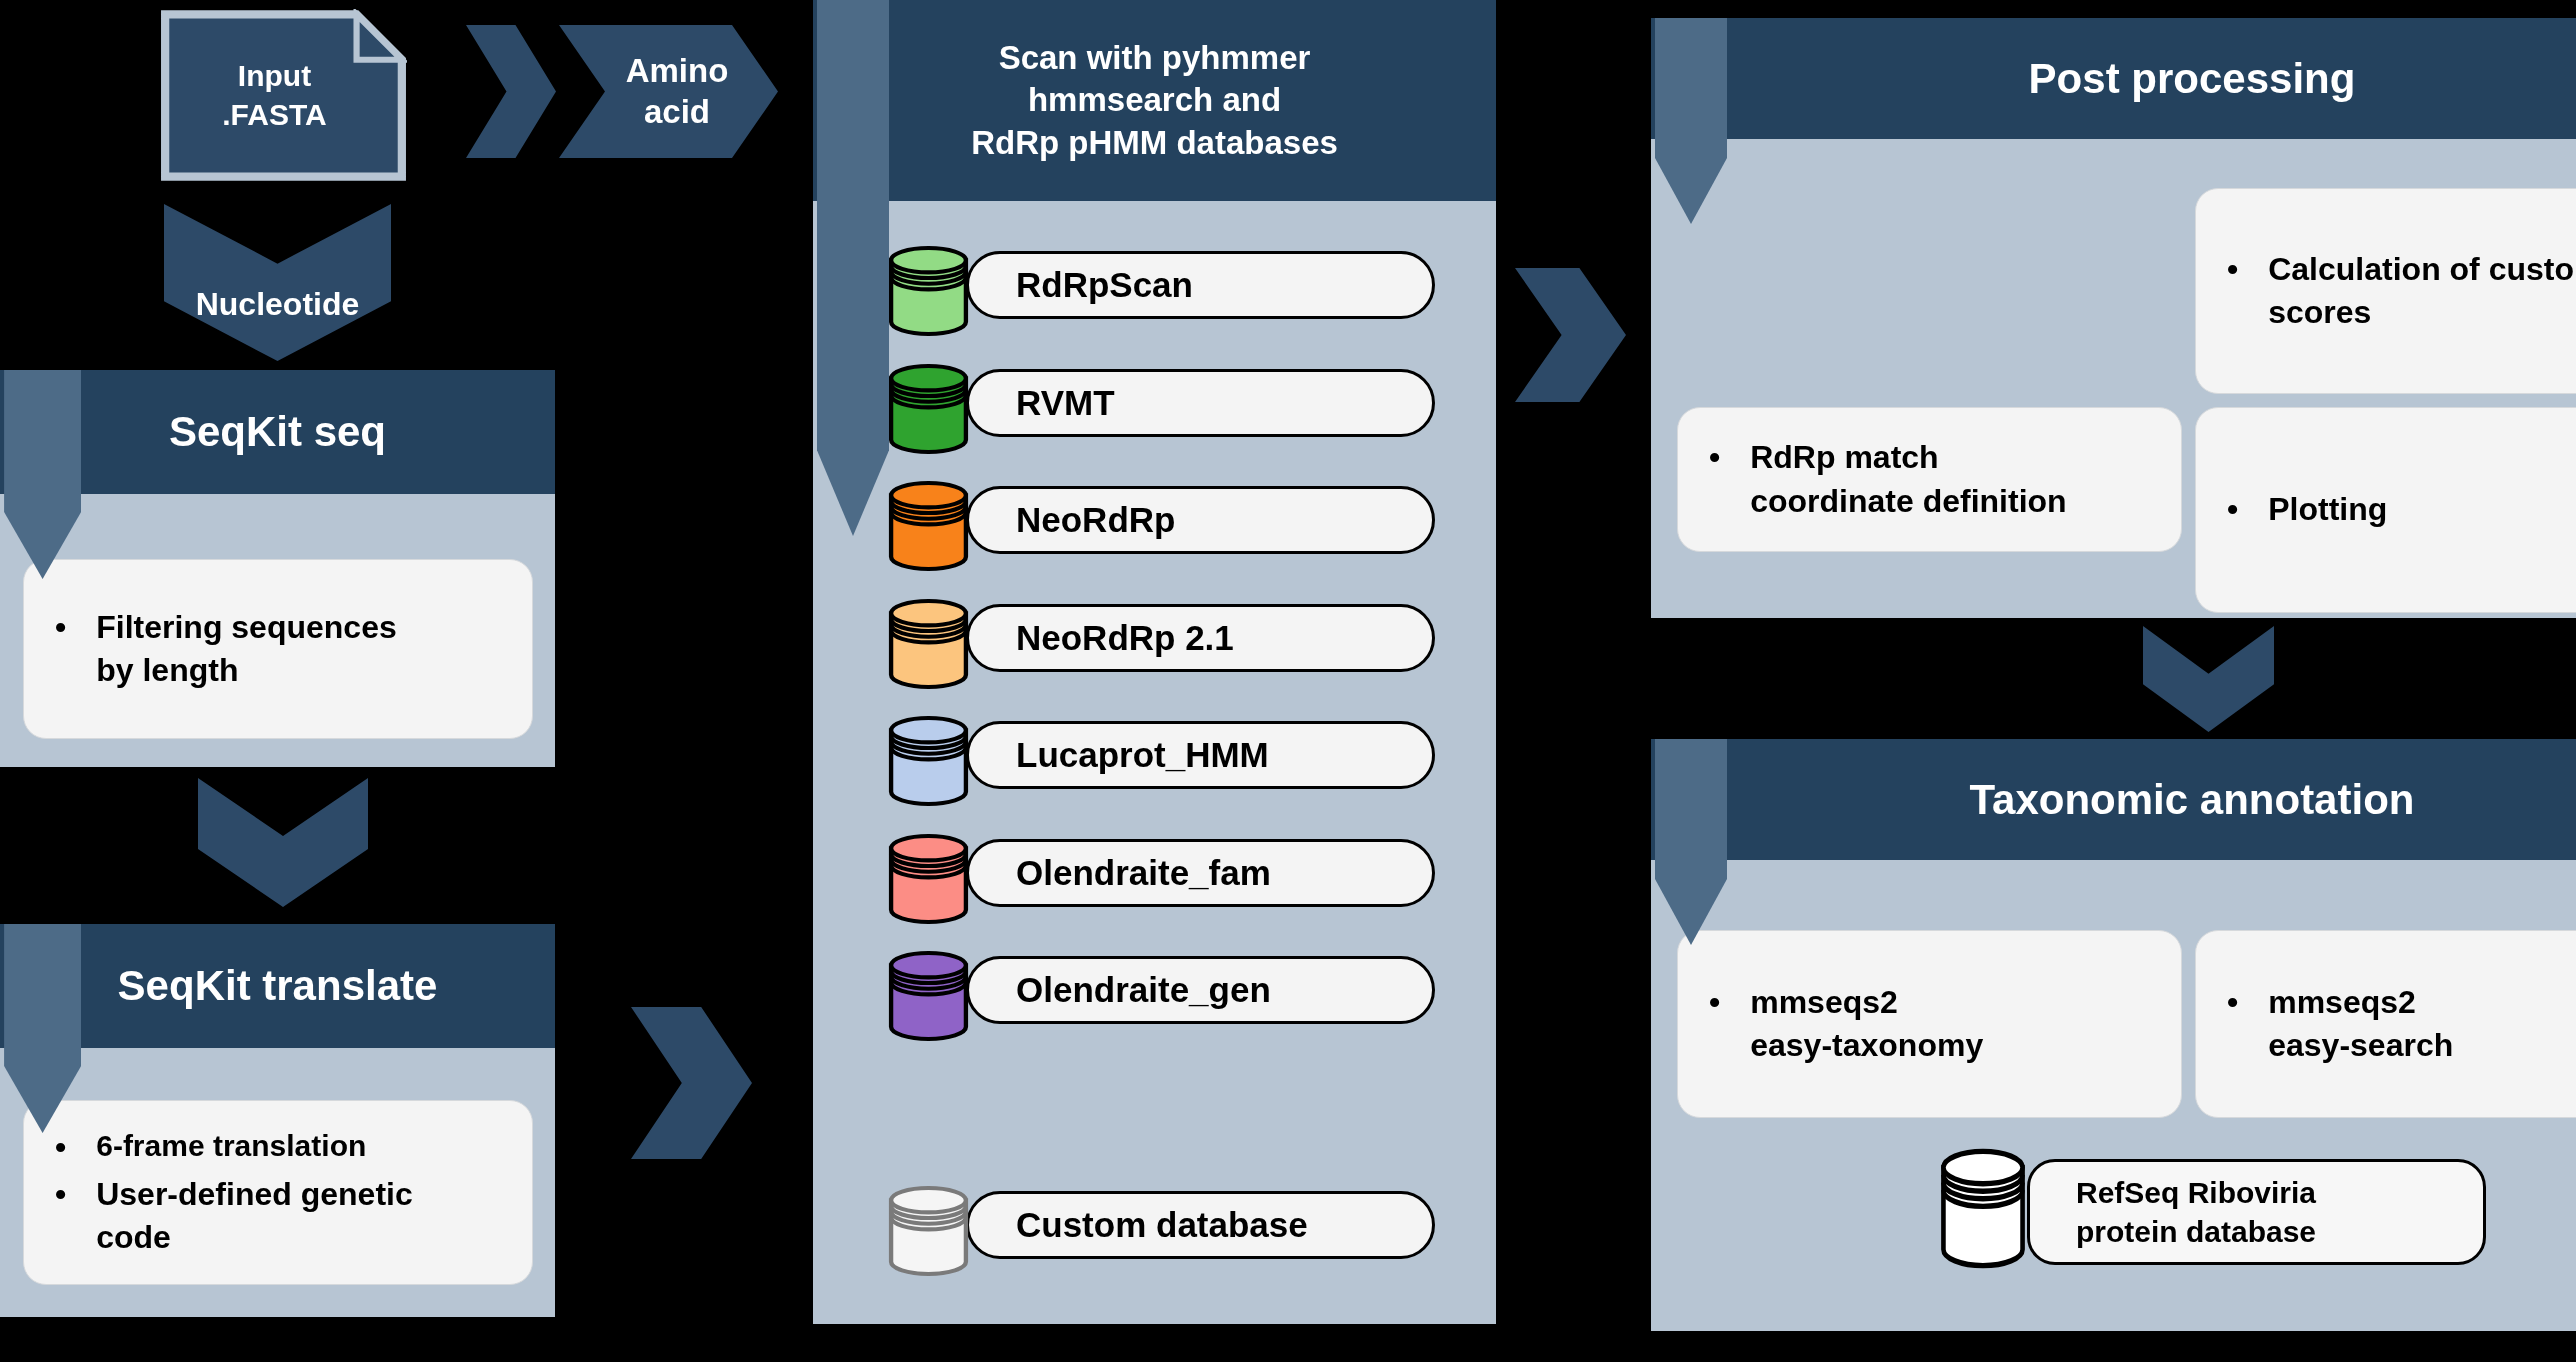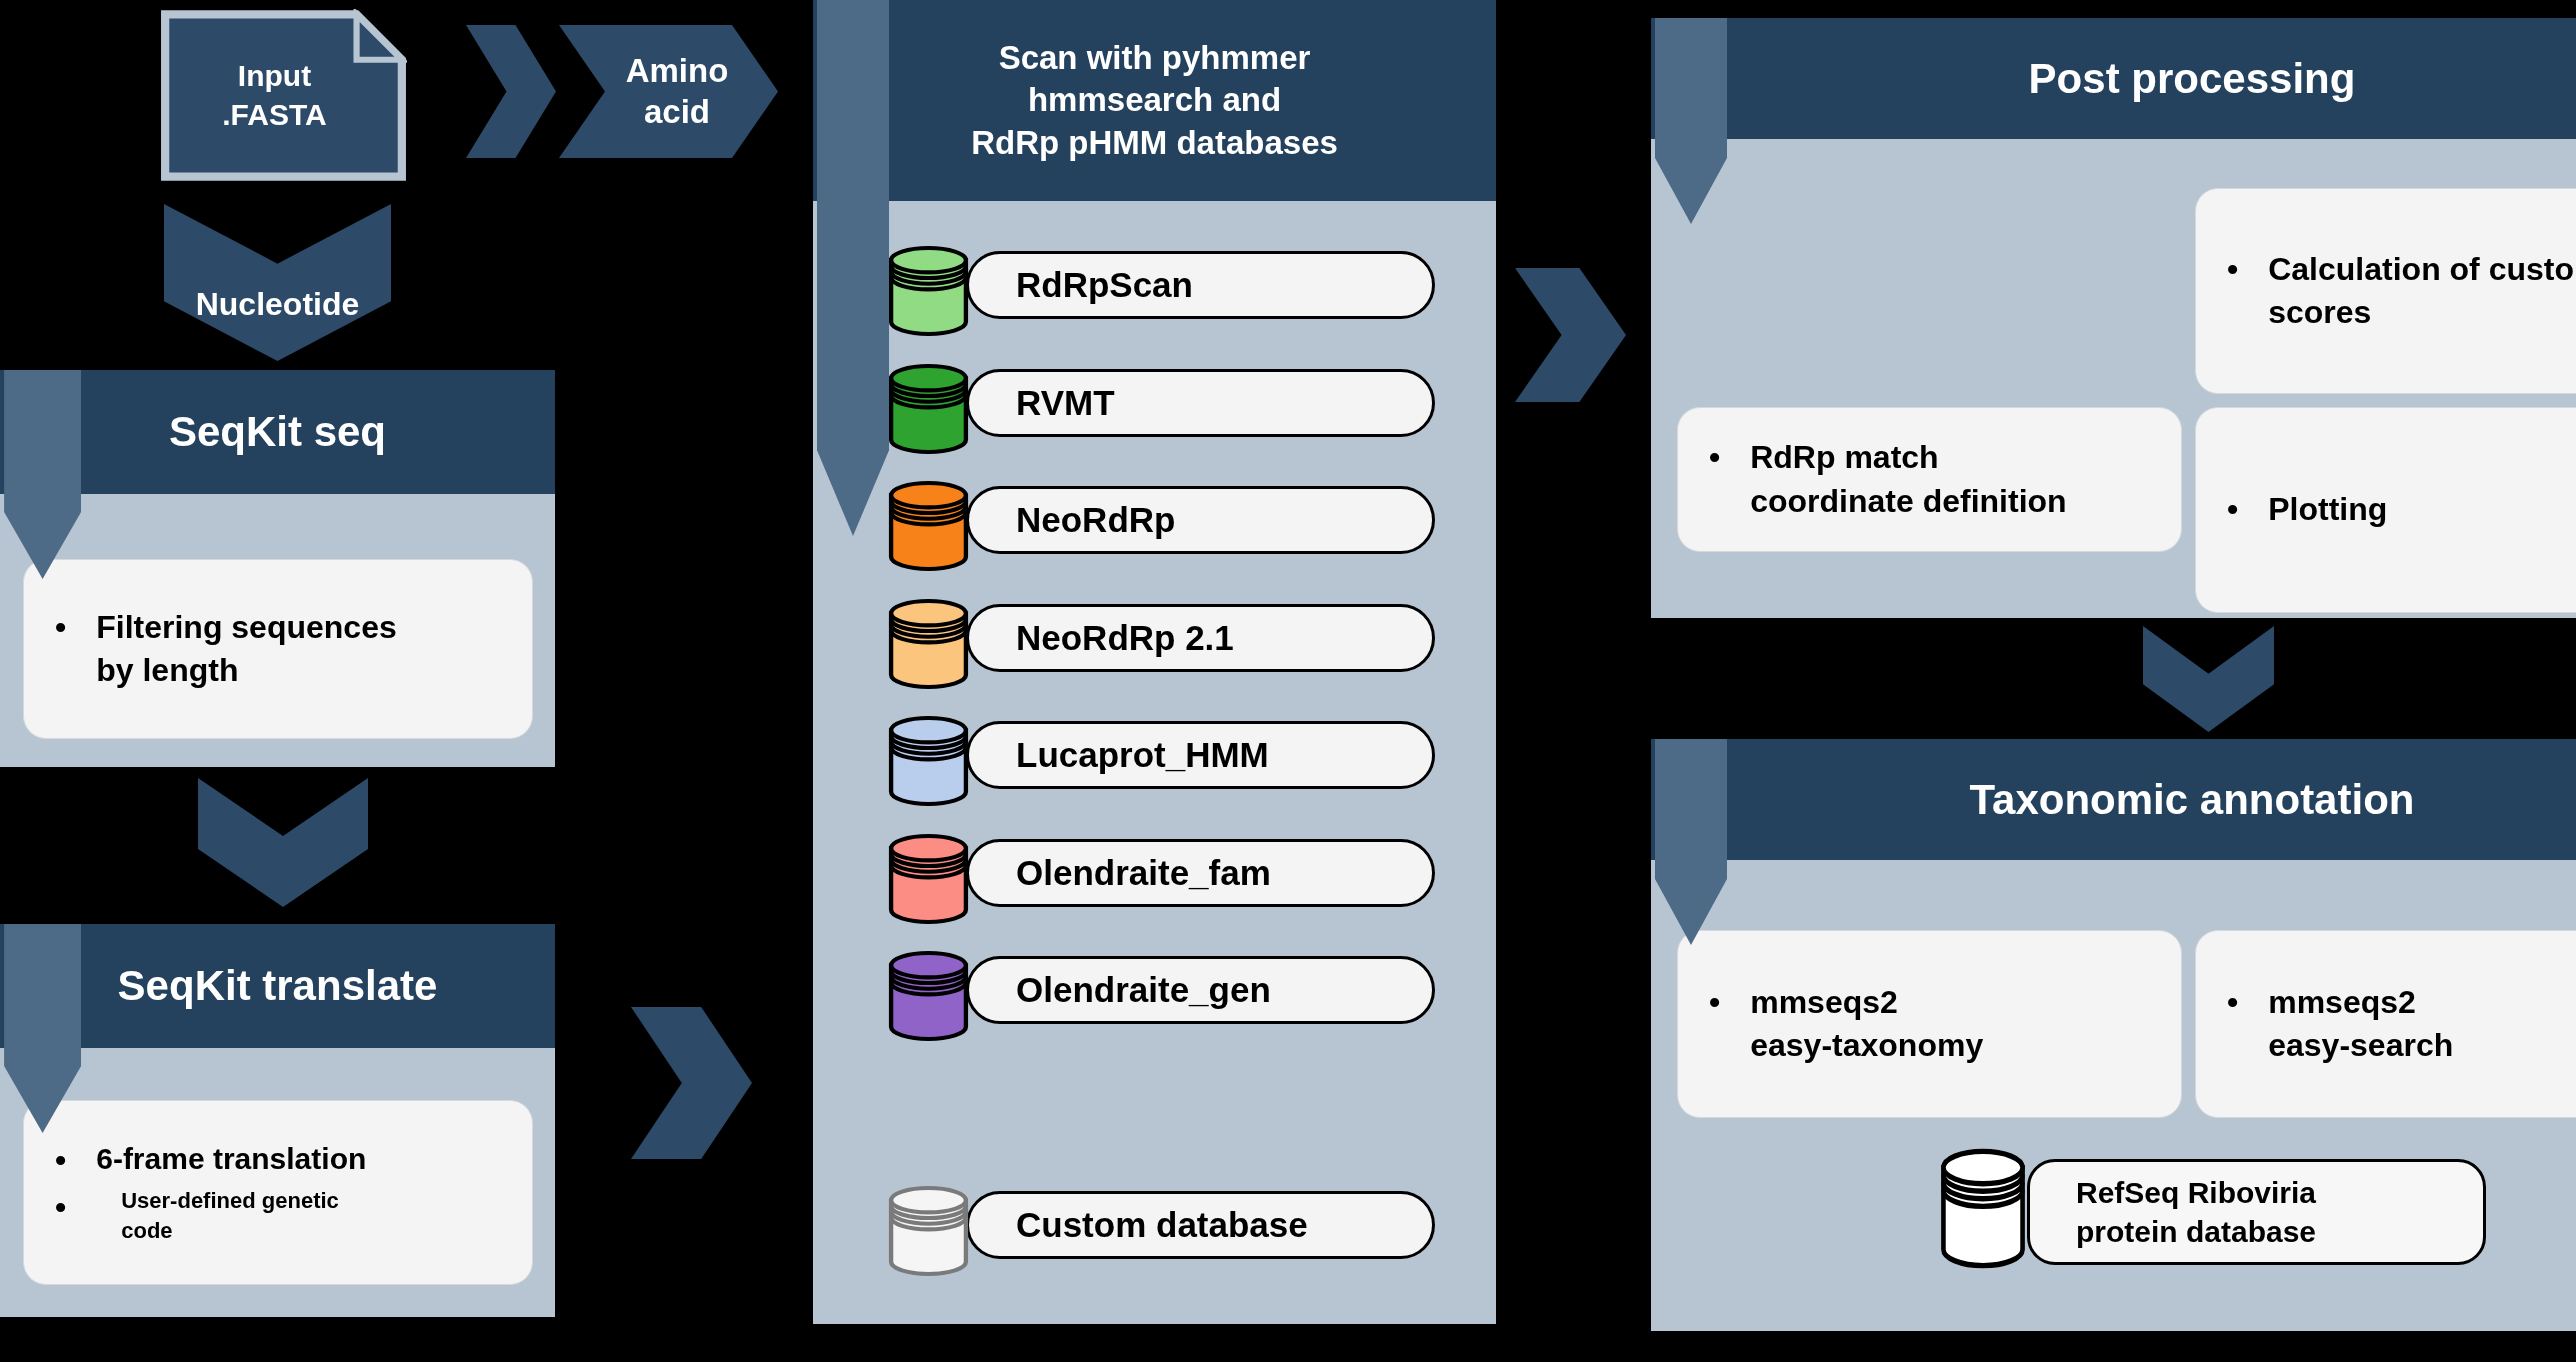--- a/index.html
+++ b/index.html
@@ -97,21 +97,21 @@
 
   <div class="panel" style="left:0;top:924px;width:555px;height:393px;">
     <div class="panel-header" style="height:124px;">
       <span class="panel-title">SeqKit translate</span>
     </div>
     <div class="card" style="left:23px;top:176px;width:510px;height:185px;gap:4px;">
       <div class="bullet">
         <span class="txt" style="font-size:30px;">6-frame translation</span>
       </div>
       <div class="bullet">
-        <span class="txt" style="font-size:22px;margin-left:25px;">User-defined genetic
+        <span class="txt" style="font-size:32px;">User-defined genetic
 code</span>
       </div>
     </div>
   </div>
   <div class="ribbon" style="left:4.1px;top:924px;width:77px;height:209px;"></div>
 
   <div class="chev chev-right" style="left:631px;top:1007px;width:121px;height:152px;"></div>
 
   <div class="panel" style="left:813px;top:0;width:683px;height:1324px;">
     <div class="panel-header" style="height:201px;">

